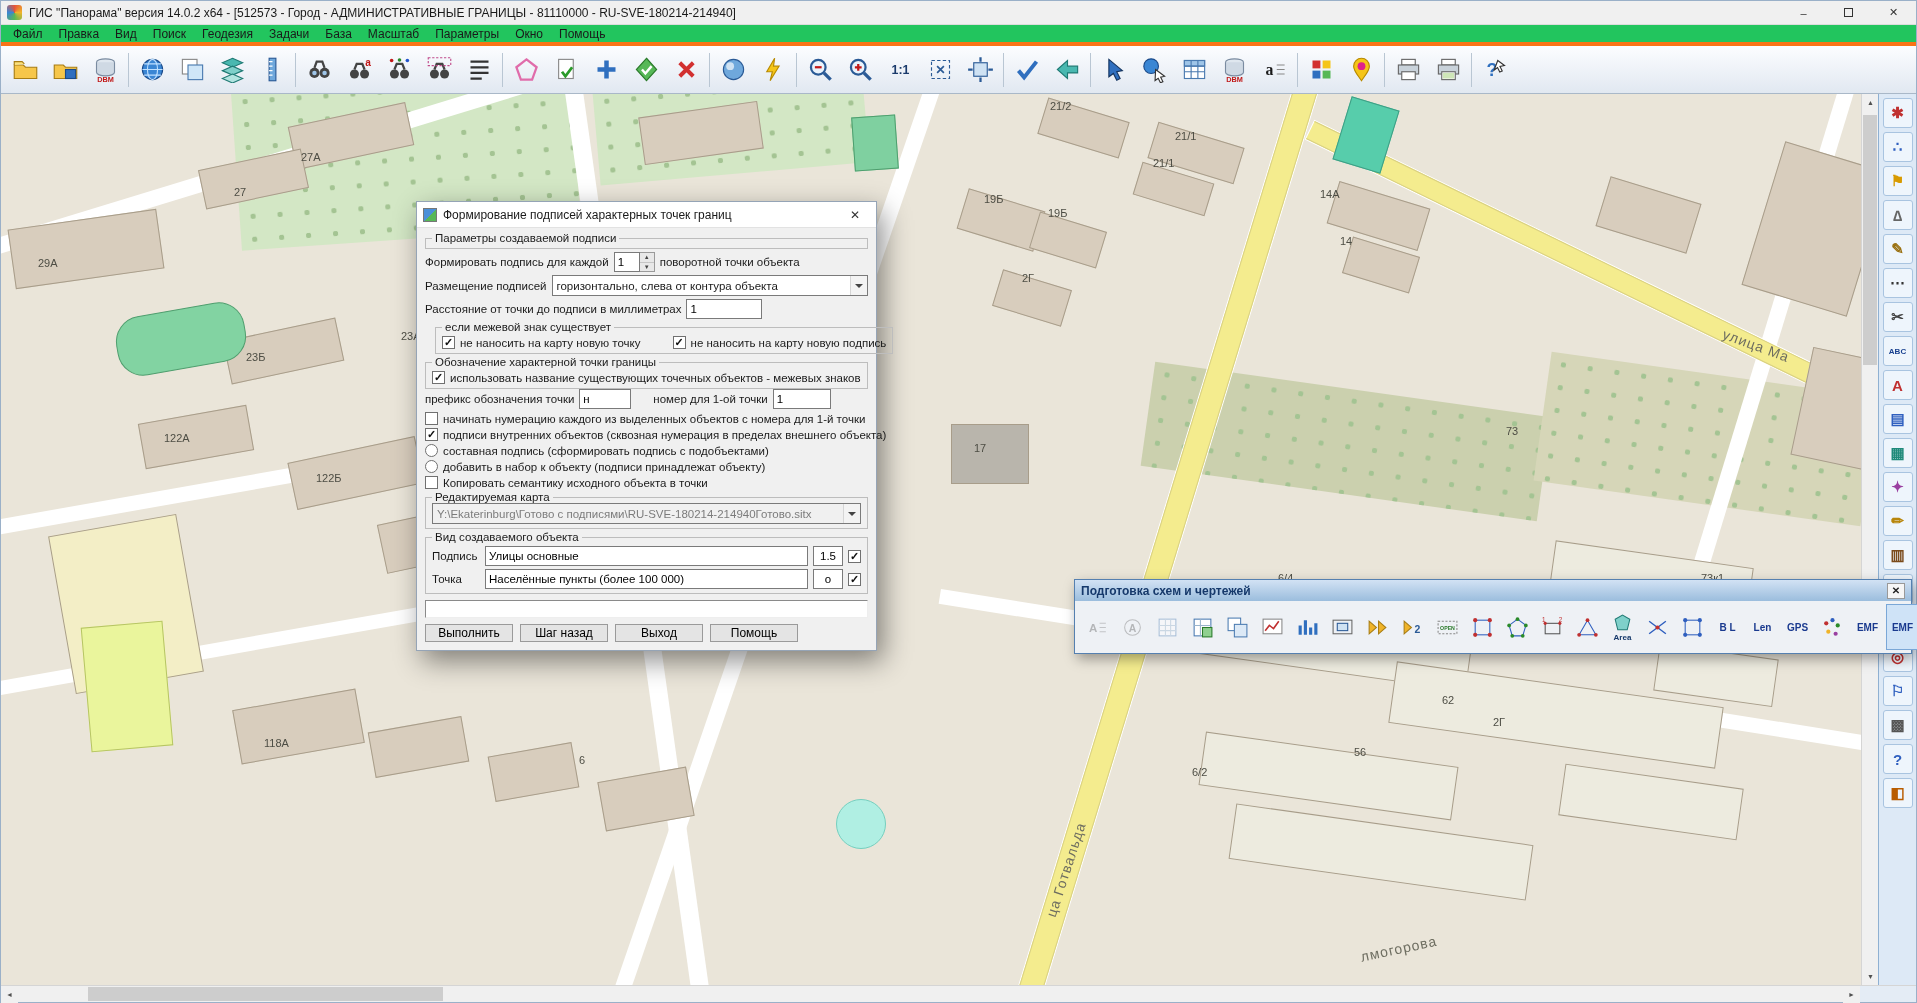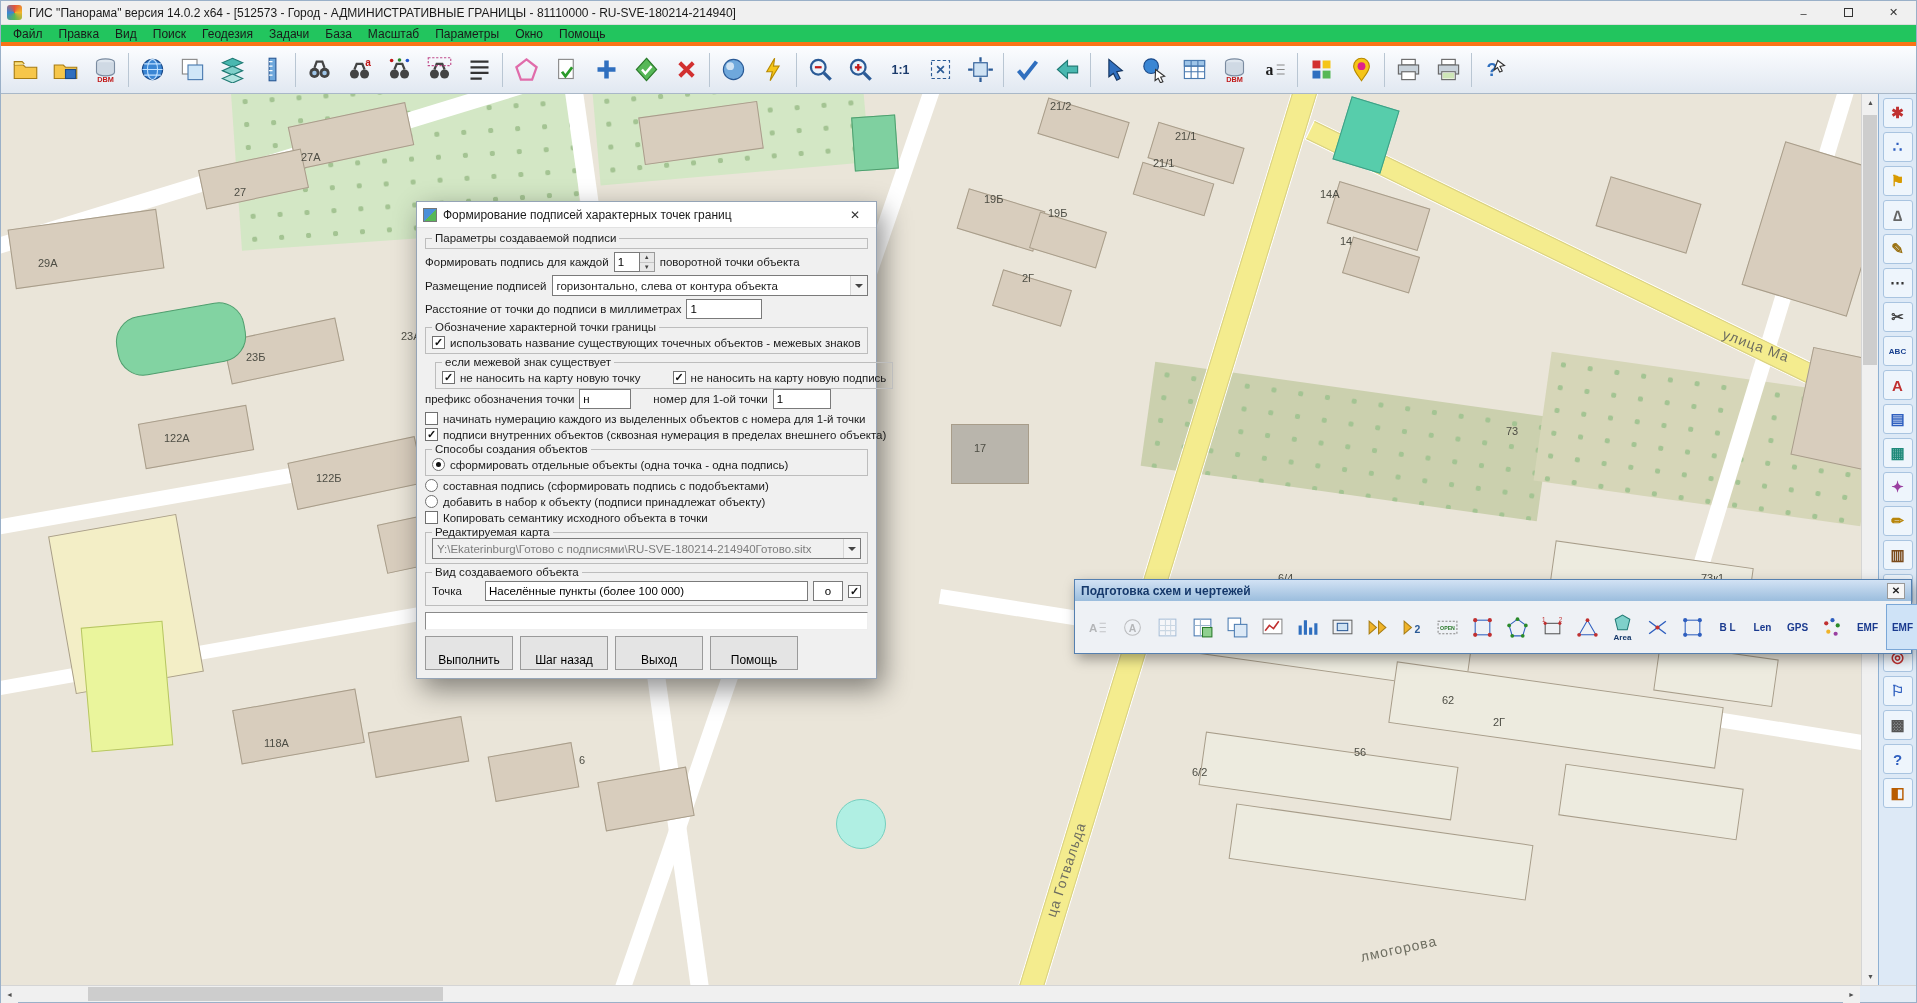--- a/index.html
+++ b/index.html
@@ -60,21 +60,21 @@
 .spin{display:inline-flex}
 .spin-btns{display:flex;flex-direction:column;width:15px;border:1px solid #9a9a9a;border-left:none;background:#e8e8e8}
 .sb{flex:1;font-size:6px;color:#444;display:flex;align-items:center;justify-content:center}
 .sb:first-child{border-bottom:1px solid #c5c5c5}
 .combo{height:21px;border:1px solid #7a7a7a;background:#fff;display:flex;align-items:center;padding-left:4px;overflow:hidden}
 .combo .arr{margin-left:auto;width:17px;align-self:stretch;display:flex;align-items:center;justify-content:center;border-left:1px solid #d5d5d5;background:#f3f3f3;flex:none}
 .combo .arr::after{content:"";border:4px solid transparent;border-top-color:#444;margin-top:4px}
 .combo.disabled{background:#f0f0f0;color:#7c7c7c}
 .sunken{height:18px;background:#fff;border:1px solid;border-color:#8a8a8a #eee #eee #8a8a8a;margin-top:6px}
 .btns{margin-top:6px;gap:7px}
-.btn{height:18px;min-width:88px;background:#e4e4e4;border:1px solid #9a9a9a;font:12px "Liberation Sans",sans-serif;padding:16px 10px}
+.btn{height:18px;min-width:88px;background:#e4e4e4;border:1px solid #9a9a9a;font:12px "Liberation Sans",sans-serif;padding:0 10px}
 
 .floatbar{position:absolute;left:1073px;top:578px;width:838px;z-index:50;border:1px solid #5580b0;box-shadow:3px 5px 12px rgba(0,0,0,.35)}
 .fb-title{height:21px;background:linear-gradient(#d2e2f4,#9bbddd);display:flex;align-items:center;padding:0 6px;font-weight:bold;color:#16396b;font-size:12px}
 .fb-close{margin-left:auto;width:18px;height:16px;background:#f6f6f6;border:1px solid #999;display:flex;align-items:center;justify-content:center;font-size:10px;color:#222}
 .fb-body{background:#eef1f5;display:flex;align-items:center;padding:3px 6px;gap:2px;height:52px}
 .fb-btn{width:33px;height:46px;border:1px solid transparent;background:transparent;display:flex;flex-direction:column;align-items:center;justify-content:center;flex:none}
 .fb-btn.disabled{opacity:.42}
 .fb-btn.active{background:#cfe3f7;border:1px solid #7aa7d7}
 .ft-txt{font-weight:bold;color:#1a3a8f;font-size:10px}
 .ft-lbl{font-size:8px;color:#16396b;font-weight:bold;margin-top:-2px}
@@ -550,63 +550,56 @@
           <span>горизонтально, слева от контура объекта</span>
           <span class="arr"></span>
         </div>
       </div>
 
       <div class="row">
         <span>Расстояние от точки до подписи в миллиметрах</span>
         <input class="inp" style="width: 76px;" value="1">
       </div>
 
-      <fieldset>
-        <legend>Обозначение характерной точки границы</legend>
-        <div class="row">
-          <span class="cb on"></span>
-          <span>использовать название существующих точечных объектов - межевых знаков</span>
-        </div>
-      </fieldset>
-
       <fieldset style="margin-left:10px">
         <legend>если межевой знак существует</legend>
         <div class="row">
           <span class="cb on"></span>
           <span>не наносить на карту новую точку</span>
           <span style="width:22px"></span>
           <span class="cb on"></span>
           <span>не наносить на карту новую подпись</span>
         </div>
       </fieldset>
 
+      <fieldset>
+        <legend>Обозначение характерной точки границы</legend>
+        <div class="row">
+          <span class="cb on"></span>
+          <span>использовать название существующих точечных объектов - межевых знаков</span>
+        </div>
+      </fieldset>
+
       <div class="row" style="margin-top:0">
         <span>префикс обозначения точки</span>
         <input class="inp" style="width: 52px;" value="н">
         <span style="width:12px"></span>
         <span>номер для 1-ой точки</span>
         <input class="inp" style="width: 58px;" value="1">
       </div>
 
       <div class="row">
         <span class="cb"></span>
         <span>начинать нумерацию каждого из выделенных объектов с номера для 1-й точки</span>
       </div>
       <div class="row">
         <span class="cb on"></span>
         <span>подписи внутренних объектов (сквозная нумерация в пределах  внешнего объекта)</span>
       </div>
 
-      <fieldset>
-        <legend>Способы создания объектов</legend>
-        <div class="row">
-          <span class="radio on"></span>
-          <span>сформировать отдельные объекты (одна точка - одна подпись)</span>
-        </div>
-      </fieldset>
       <div class="row">
         <span class="radio"></span>
         <span>составная подпись (сформировать подпись с подобъектами)</span>
       </div>
       <div class="row">
         <span class="radio"></span>
         <span>добавить в набор к объекту (подписи принадлежат объекту)</span>
       </div>
       <div class="row">
         <span class="cb"></span>
@@ -617,20 +610,26 @@
         <legend>Редактируемая карта</legend>
         <div class="combo disabled">
           <span>Y:\Ekaterinburg\Готово с подписями\RU-SVE-180214-214940Готово.sitx</span>
           <span class="arr"></span>
         </div>
       </fieldset>
 
       <fieldset>
         <legend>Вид создаваемого объекта</legend>
         <div class="row">
+          <span style="width:48px">Подпись</span>
+          <input class="inp flex" value="Улицы основные" style="">
+          <input class="inp" style="width: 30px; text-align: center;" value="1.5">
+          <span class="cb on"></span>
+        </div>
+        <div class="row">
           <span style="width:48px">Точка</span>
           <input class="inp flex" value="Населённые пункты (более 100 000)" style="">
           <input class="inp" style="width: 30px; text-align: center;" value="о">
           <span class="cb on"></span>
         </div>
       </fieldset>
 
       <div class="sunken"></div>
 
       <div class="row btns">

